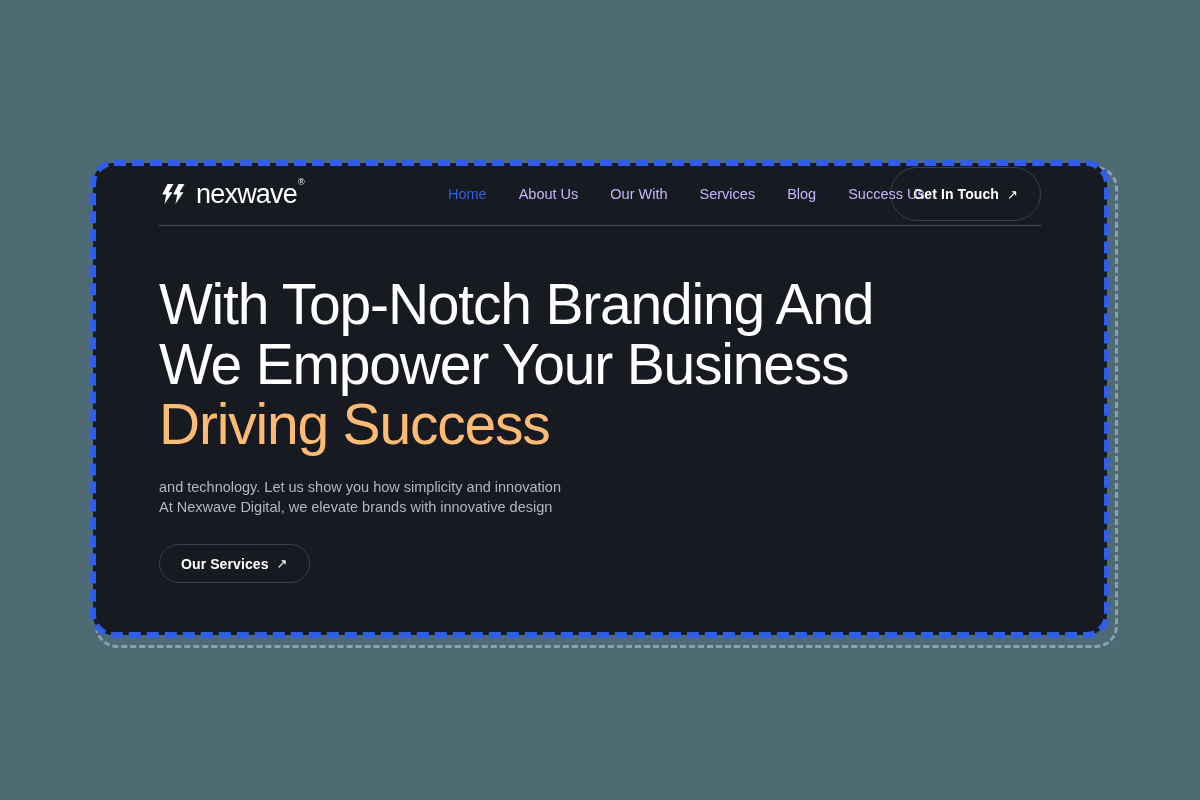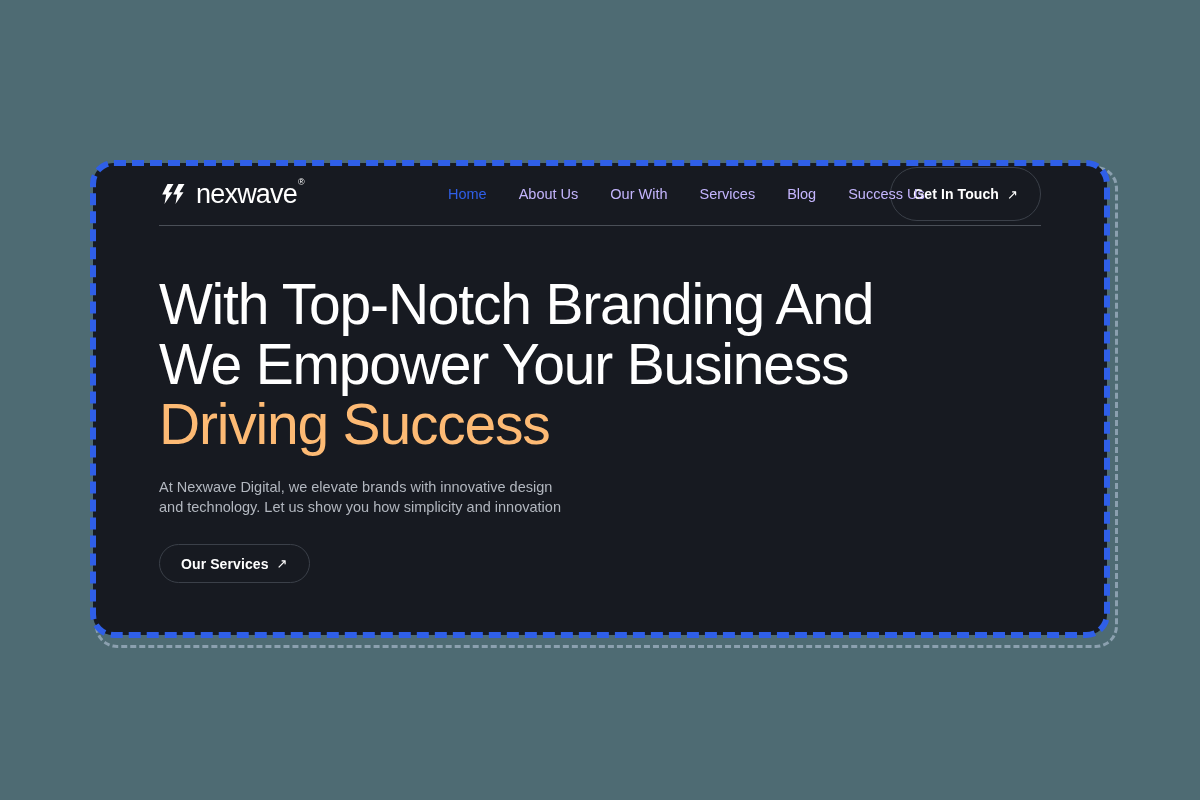--- a/index.html
+++ b/index.html
@@ -226,22 +226,22 @@
 
     <section class="hero">
 
       <h1 class="headline">
         <span class="hl-line">With Top-Notch Branding And</span>
         <span class="hl-line">We Empower Your Business</span>
         <span class="accent">Driving Success</span>
       </h1>
 
       <p class="hero-copy">
+        <span class="cp-line">and technology. Let us show you how simplicity and innovation</span>
         <span class="cp-line">At Nexwave Digital, we elevate brands with innovative design</span>
-        <span class="cp-line">and technology. Let us show you how simplicity and innovation</span>
       </p>
 
       <div class="hero-cta">
         <button class="pill-btn">
           <span>Our Services</span>
           <span class="arrow">↗</span>
         </button>
       </div>
 
     </section>

